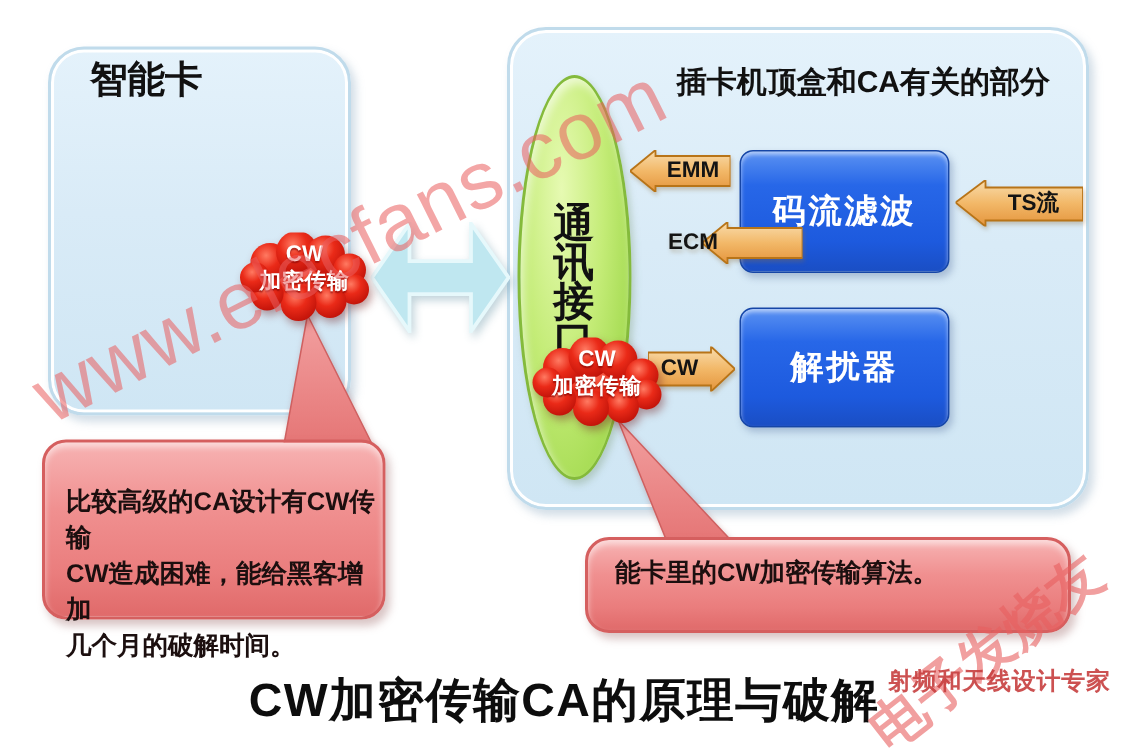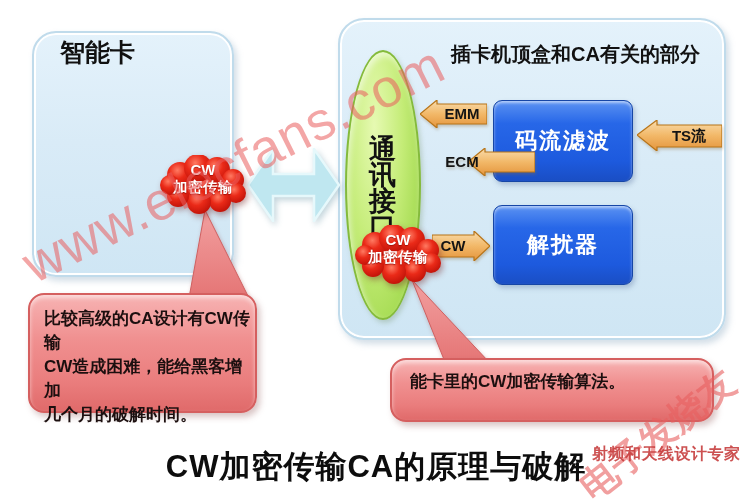--- a/index.html
+++ b/index.html
@@ -75,21 +75,21 @@
   
   .pointer{filter:drop-shadow(1px 2px 2px rgba(150,70,70,.35));}
 
   
   .callout{
     background:linear-gradient(180deg,#f7b3b3 0%,#f09090 38%,#ea7d7d 75%,#e06a6a 100%);
     border:2px solid #d55f5f;border-radius:16px;
     box-shadow: inset 0 3px 4px rgba(255,255,255,.55), 3px 4px 6px rgba(160,110,110,.4);
     color:#1c0f0f;font-weight:bold;font-size:17px;line-height:24px;
   }
-  .callout-left{left:28px;top:293px;width:229px;height:120px;padding:12px 0 0 14px;box-sizing:border-box;}
+  .callout-left{left:28px;top:293px;width:229px;height:120px;padding:28px 0 0 14px;box-sizing:border-box;}
   .callout-right{left:390px;top:358px;width:324px;height:64px;padding:10px 0 0 18px;box-sizing:border-box;}
 
   
   .main-title{left:0;top:446px;width:752px;text-align:center;
     font-size:31px;font-weight:bold;color:#0d0d0d;letter-spacing:1px;}
 
   
   .wm-site{
     left:26px;top:236px;font-size:54px;color:rgba(233,92,92,.55);
     transform:rotate(-26.5deg);transform-origin:0 50%;white-space:nowrap;

